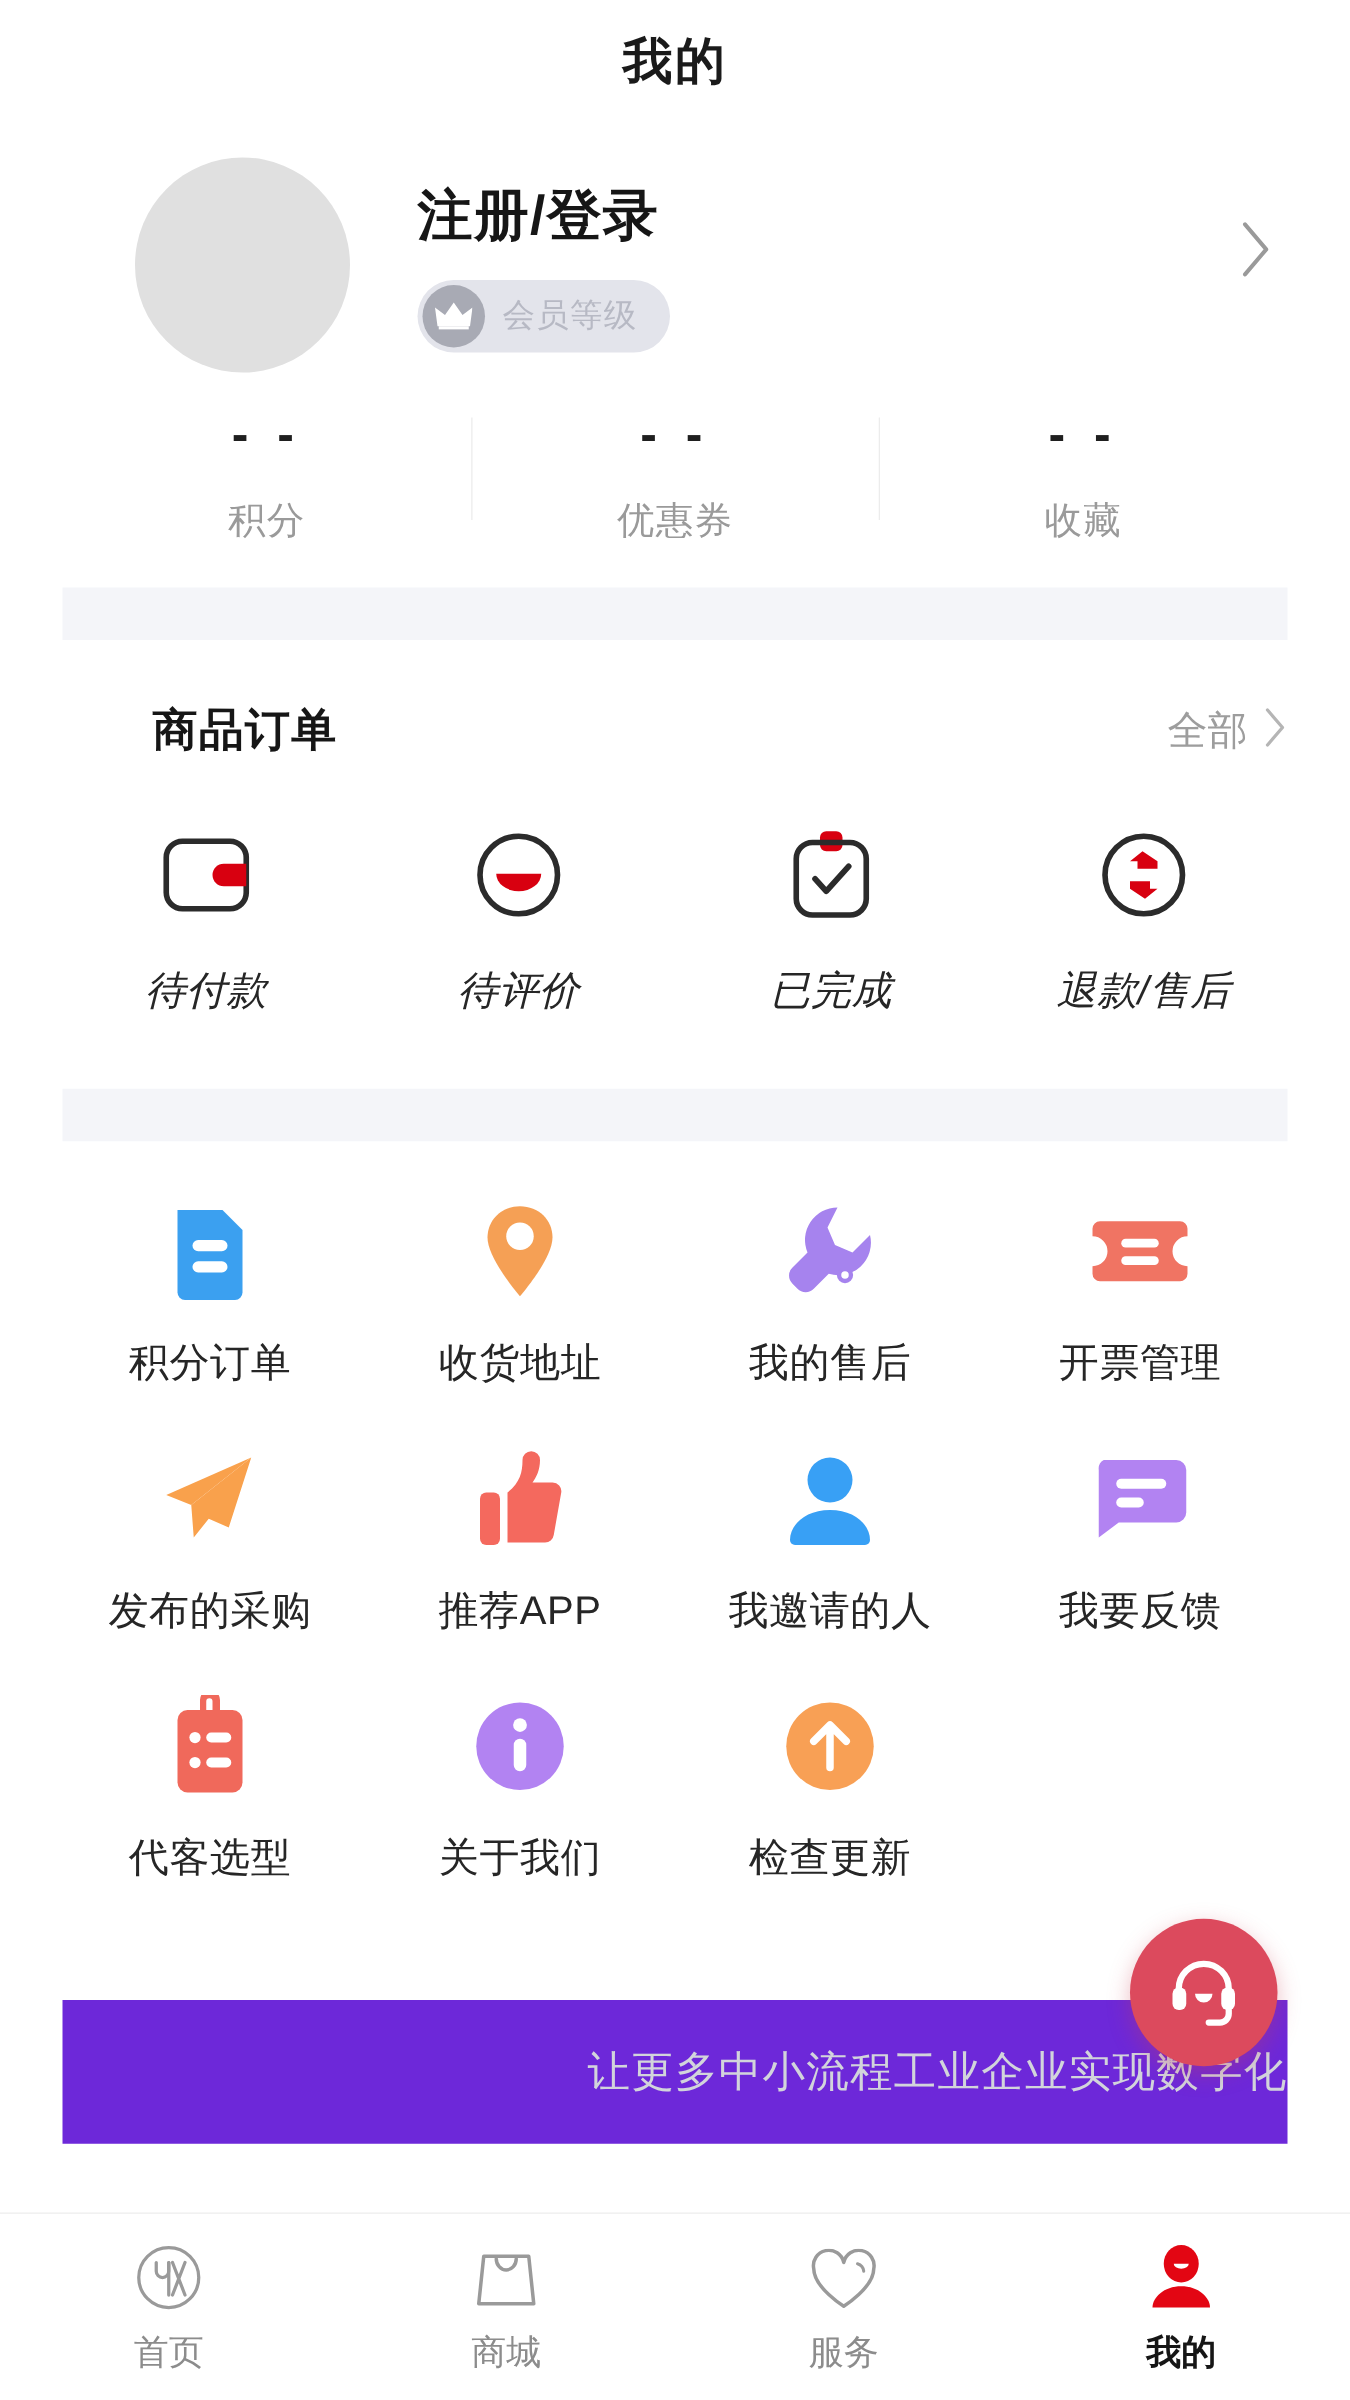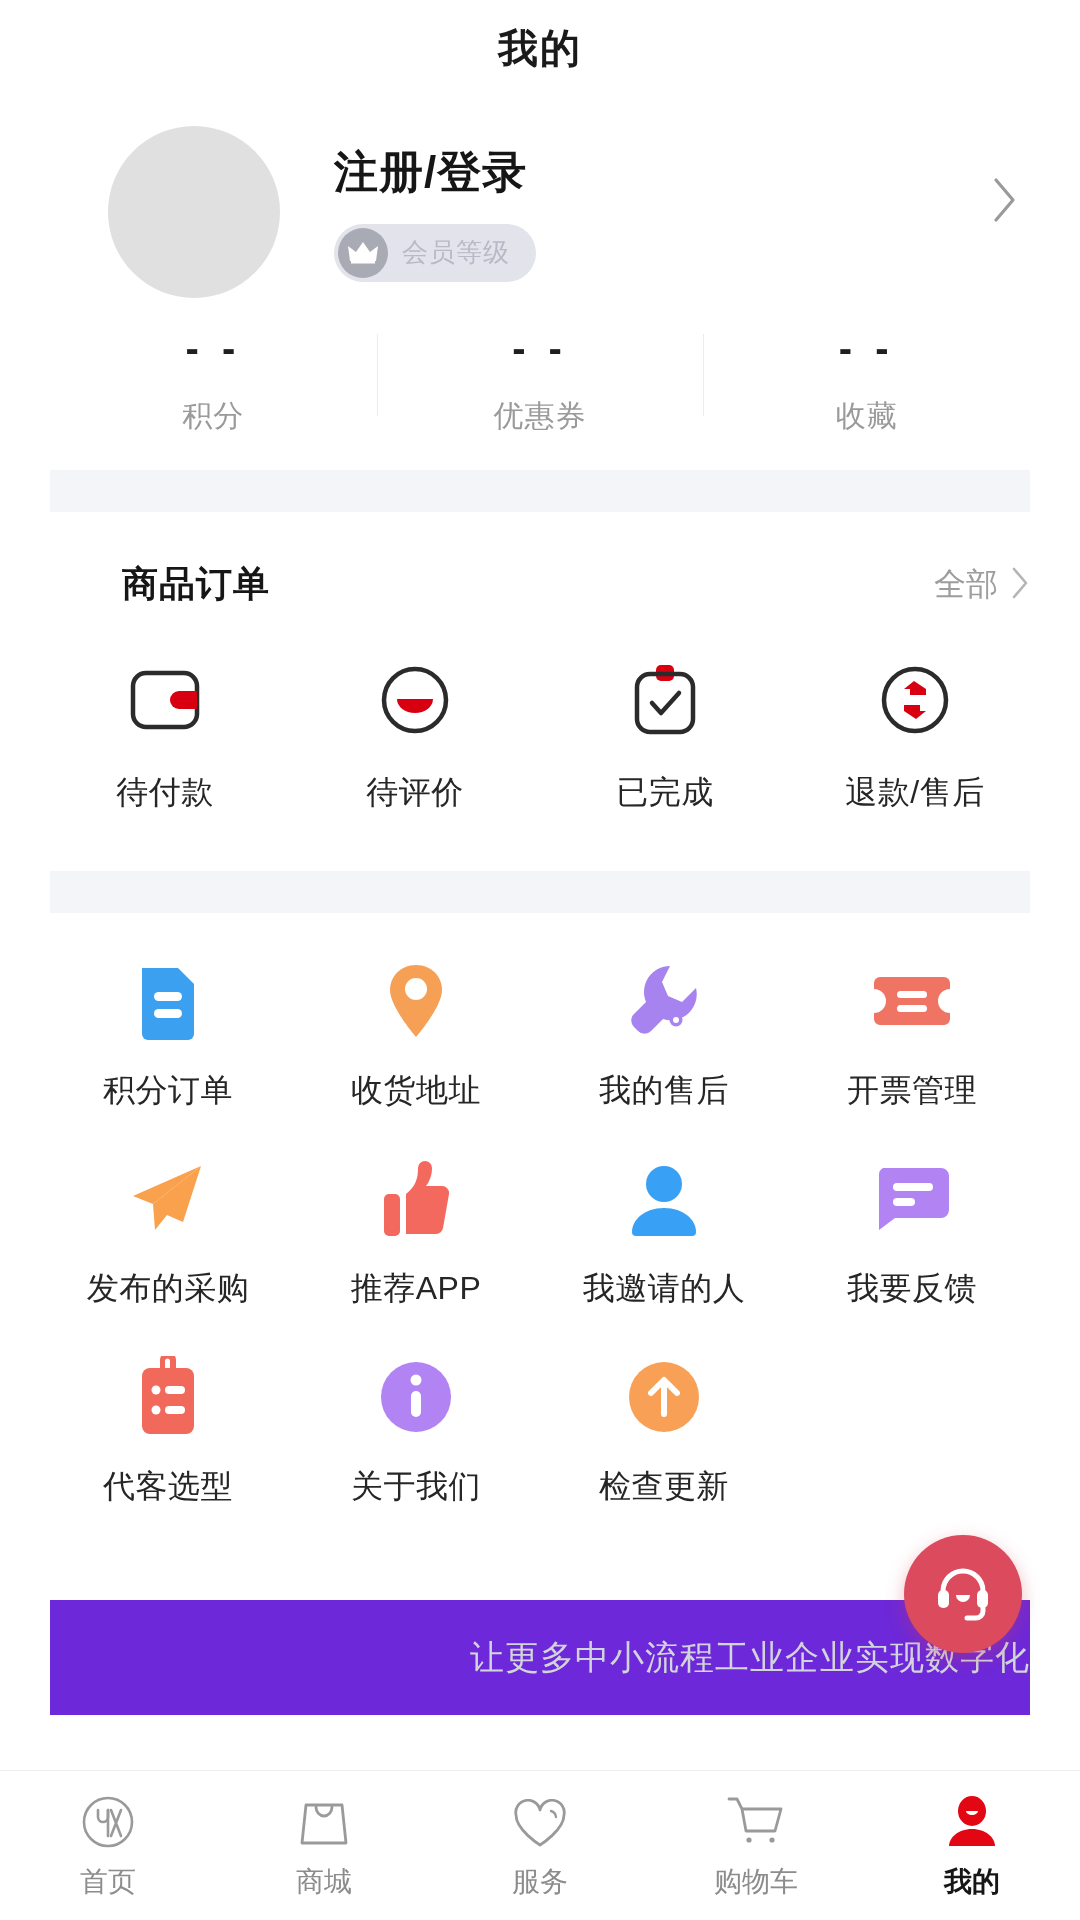--- a/index.html
+++ b/index.html
@@ -80,21 +80,21 @@
     display:flex; align-items:center; justify-content:space-between;
     padding:48px 50px 0 98px;
     margin-left:24px;
   }
   .section-title { font-size:36px; font-weight:bold; color:#161616; letter-spacing:1px; }
   .section-more { display:flex; align-items:center; gap:12px; }
   .section-more-label { font-size:32px; color:#9d9d9d; }
 
   
   .order-row {
-    display:flex; padding:54px 40px 0 40px;
+    display:flex; padding:54px 40px 0 40px;font-style:italic;
   }
   .order-item {
     flex:1; display:flex; flex-direction:column; align-items:center;
   }
   .order-icon { height:74px; display:flex; align-items:center; justify-content:center; }
   .order-label { font-size:32px; color:#262626; margin-top:34px; letter-spacing:0.5px; }
 
   
   .grid {
     display:grid; grid-template-columns:repeat(4,1fr);
@@ -416,30 +416,20 @@
   <div class="tab">
     <span class="tab-icon">
       <svg width="54" height="50" viewBox="0 0 54 50">
         <path d="M27 46 C27 46 3 31 3 16 A12 12 0 0 1 27 11 A12 12 0 0 1 51 16 C51 31 27 46 27 46 Z" fill="none" stroke="#9a9a9a" stroke-width="2.8" stroke-linejoin="round"></path>
         <path d="M38 12 a7 7 0 0 1 5 6" stroke="#9a9a9a" stroke-width="2.4" fill="none" stroke-linecap="round"></path>
       </svg>
     </span>
     <span class="tab-label">服务</span>
   </div>
 
-  <div class="tab">
-    <span class="tab-icon">
-      <svg width="58" height="54" viewBox="0 0 58 54">
-        <path d="M2 4 H10 L15 14 H54 L48 36 H19 L15 14" fill="none" stroke="#9a9a9a" stroke-width="2.8" stroke-linecap="round" stroke-linejoin="round"></path>
-        <circle cx="22" cy="45" r="2.6" fill="#9a9a9a"></circle>
-        <circle cx="45" cy="45" r="2.6" fill="#9a9a9a"></circle>
-      </svg>
-    </span>
-    <span class="tab-label">购物车</span>
-  </div>
 
   <div class="tab active">
     <span class="tab-icon">
       <svg width="50" height="54" viewBox="0 0 50 54">
         <ellipse cx="25" cy="16" rx="14" ry="15" fill="#E30613"></ellipse>
         <path d="M25 34 C11 34 2 43 2 51 h46 C48 43 39 34 25 34 Z" fill="#E30613"></path>
         <path d="M19 16 a6 4 0 0 0 12 0 Z" fill="#ffffff"></path>
       </svg>
     </span>
     <span class="tab-label">我的</span>

